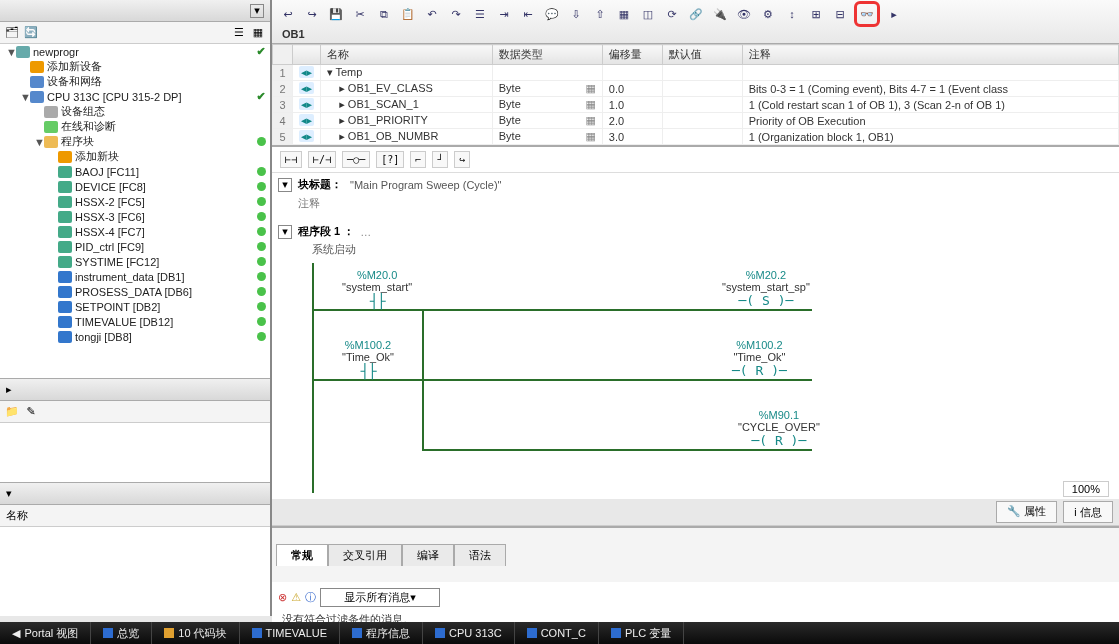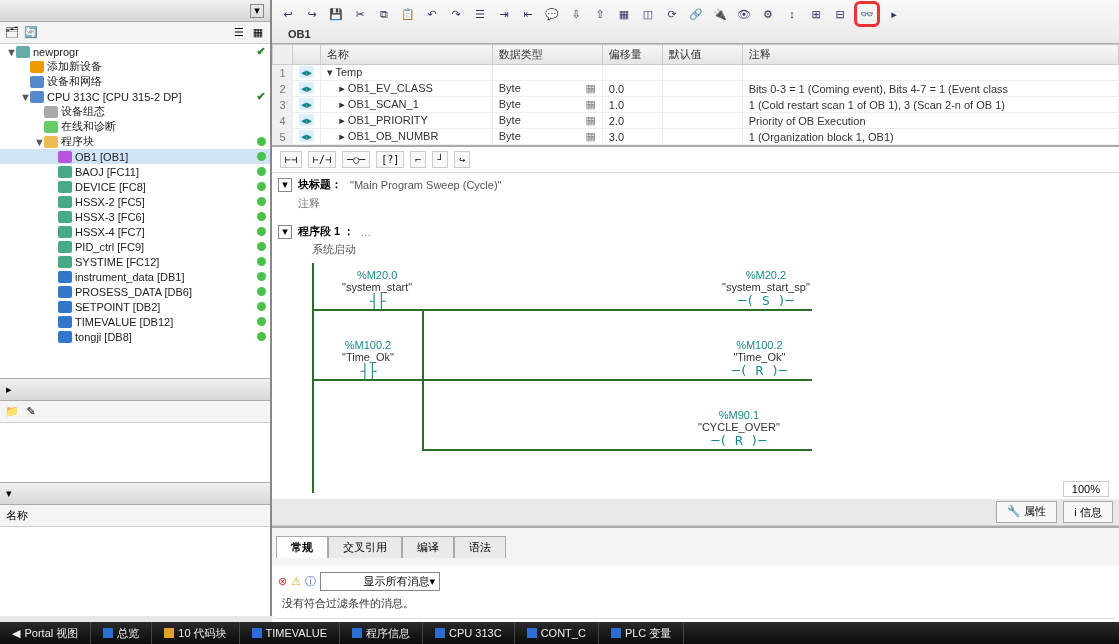--- a/index.html
+++ b/index.html
@@ -22,21 +22,21 @@
 .check-green { color: #2a8a2a; font-weight: bold; }
 .dot-green { width: 9px; height: 9px; border-radius: 50%; background: #4ac24a; }
 .ref-panel { height: 60px; border-bottom: 1px solid #aaa; background: #fff; }
 .detail-panel { flex: 1; background: #fff; }
 .detail-header-row { background: #f4f4f4; border-bottom: 1px solid #ccc; padding: 3px 6px; }
 .right-panel { flex: 1; display: flex; flex-direction: column; }
 .topbar { height: 44px; background: linear-gradient(#fafafa,#e8e8e8); border-bottom: 1px solid #aaa; }
 .topbar-icons { display: flex; align-items: center; gap: 4px; padding: 3px 6px; height: 28px; }
 .topbar-icons .tb-btn { width: 20px; height: 20px; display: flex; align-items: center; justify-content: center; border: 1px solid transparent; border-radius: 2px; cursor: pointer; color: #336; }
 .highlighted-btn { border: 3px solid #e33 !important; border-radius: 6px !important; width: 26px !important; height: 26px !important; }
-.ob1-label { padding: 0 16px; font-weight: bold; color: #333; }
+.ob1-label { padding: 0 10px; font-weight: bold; color: #333; }
 .var-table { background: #fff; border-bottom: 2px solid #aaa; }
 .var-table table { width: 100%; border-collapse: collapse; }
 .var-table th { background: linear-gradient(#f8f8f8,#e4e4e4); border: 1px solid #ccc; padding: 2px 6px; text-align: left; font-weight: normal; color: #333; }
 .var-table td { border: 1px solid #eee; padding: 1px 6px; color: #333; height: 14px; }
 .var-table .row-num { background: #f0f0f0; text-align: center; width: 20px; color: #777; }
 .var-table .icon-cell { width: 22px; text-align: center; }
 .code-area { flex: 1; background: #fff; overflow: auto; position: relative; }
 .code-toolbar { display: flex; align-items: center; gap: 6px; padding: 4px 8px; border-bottom: 1px solid #ddd; }
 .code-tb-btn { padding: 2px 4px; border: 1px solid #ccc; background: #f8f8f8; cursor: pointer; font-family: monospace; font-size: 10px; }
 .block-title-row { display: flex; align-items: center; padding: 4px 6px; }
@@ -51,26 +51,26 @@
 .contact .name { color: #333; font-size: 11px; }
 .contact .symbol { color: #188a88; font-size: 14px; font-family: monospace; letter-spacing: -1px; }
 .coil { position: absolute; text-align: center; }
 .coil .addr { color: #188a88; font-size: 11px; }
 .coil .name { color: #333; font-size: 11px; }
 .coil .symbol { color: #188a88; font-size: 13px; font-family: monospace; }
 .zoom-box { position: absolute; right: 10px; bottom: 2px; background: #fff; border: 1px solid #ccc; padding: 1px 8px; }
 .lower-pane { height: 90px; border-top: 2px solid #aaa; background: #f4f4f4; }
 .tabs-bar { display: flex; justify-content: flex-end; padding: 2px 6px; background: #e8e8e8; border-bottom: 1px solid #ccc; gap: 6px; }
 .prop-tab { padding: 2px 10px; border: 1px solid #aaa; background: #f8f8f8; cursor: pointer; }
-.lower-tabs { display: flex; gap: 0; padding: 8px 4px; background: #f4f4f4; }
+.lower-tabs { display: flex; gap: 0; padding: 16px 4px; background: #f4f4f4; }
 .lower-tab { padding: 3px 14px; border: 1px solid #aaa; background: #eaeaea; border-bottom: none; cursor: pointer; }
 .lower-tab.active { background: #fff; font-weight: bold; }
 .msg-area { background: #fff; flex: 1; padding: 4px; }
 .msg-toolbar { display: flex; align-items: center; gap: 4px; padding: 2px; }
-.msg-dropdown { border: 1px solid #888; padding: 1px 4px; background: #fff; min-width: 120px; display: flex; justify-content: flex-end; align-items: center; }
+.msg-dropdown { border: 1px solid #888; padding: 1px 4px; background: #fff; min-width: 120px; display: flex; justify-content: center; align-items: center; }
 .msg-text { padding: 3px 6px; color: #333; }
 .msg-cols { display: flex; gap: 0; margin-top: 4px; }
 .msg-col { flex: 1; padding: 2px 6px; border-top: 1px solid #ddd; color: #555; }
 .bottom-bar { position: absolute; bottom: 0; left: 0; right: 0; height: 22px; background: linear-gradient(#2a2a2a,#0a0a0a); display: flex; align-items: center; padding: 0; }
 .bottom-item { color: #eee; padding: 0 12px; height: 100%; display: flex; align-items: center; gap: 4px; border-right: 1px solid #444; cursor: pointer; }
 .bottom-item .sq { width: 10px; height: 10px; }
 </style>
 </head>
 <body>
 
@@ -137,28 +137,26 @@
         </div>
         <div class="tree-row">
           <span class="tree-indent" style="width:32px"></span>
           <span class="tree-toggle">▼</span>
           <span class="tree-icon" style="background:#eb5;border-radius:2px"></span>
           <span class="tree-label">程序块</span>
           <span class="status-cell">
             <span class="dot-green"></span>
           </span>
         </div>
-        <div class="tree-row selected">
-          <span class="tree-indent" style="width:46px"></span>
-          <span class="tree-toggle"></span>
-          <span class="tree-icon" style="background:#b5d;border-radius:2px"></span>
-          <span class="tree-label">OB1 [OB1]</span>
-          <span class="status-cell">
-            <span class="dot-green"></span>
-          </span>
+        <div class="tree-row">
+          <span class="tree-indent" style="width:46px"></span>
+          <span class="tree-toggle"></span>
+          <span class="tree-icon" style="background:#e90;border-radius:2px"></span>
+          <span class="tree-label">添加新块</span>
+          <span class="status-cell"></span>
         </div>
         <div class="tree-row">
           <span class="tree-indent" style="width:46px"></span>
           <span class="tree-toggle"></span>
           <span class="tree-icon" style="background:#4a8;border-radius:2px"></span>
           <span class="tree-label">BAOJ [FC11]</span>
           <span class="status-cell">
             <span class="dot-green"></span>
           </span>
         </div>
@@ -427,21 +425,21 @@
             <div class="symbol">┤├</div>
           </div>
           <div class="coil" style="left:420px;top:76px">
             <div class="addr">%M100.2</div>
             <div class="name">"Time_Ok"</div>
             <div class="symbol">─( R )─</div>
           </div>
 
           <div class="rung" style="top:186px;left:110px;width:390px"></div>
           <div style="position:absolute;left:110px;top:116px;width:2px;height:70px;background:#2a6e2a"></div>
-          <div class="coil" style="left:386px;top:146px">
+          <div class="coil" style="left:426px;top:146px">
             <div class="addr">%M90.1</div>
             <div class="name">"CYCLE_OVER"</div>
             <div class="symbol">─( R )─</div>
           </div>
         </div>
       </div>
       <div class="zoom-box">100%</div>
     </div>
 
     <div class="tabs-bar">

